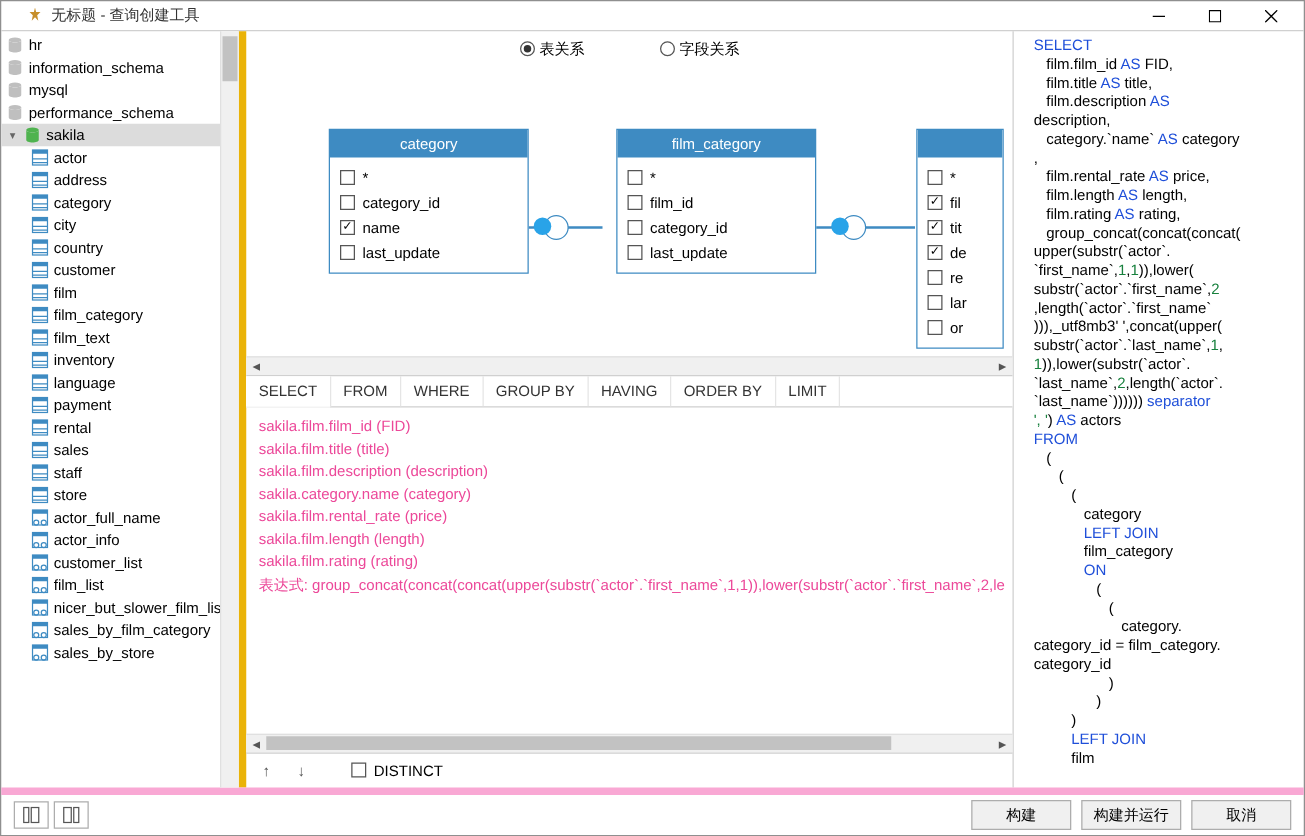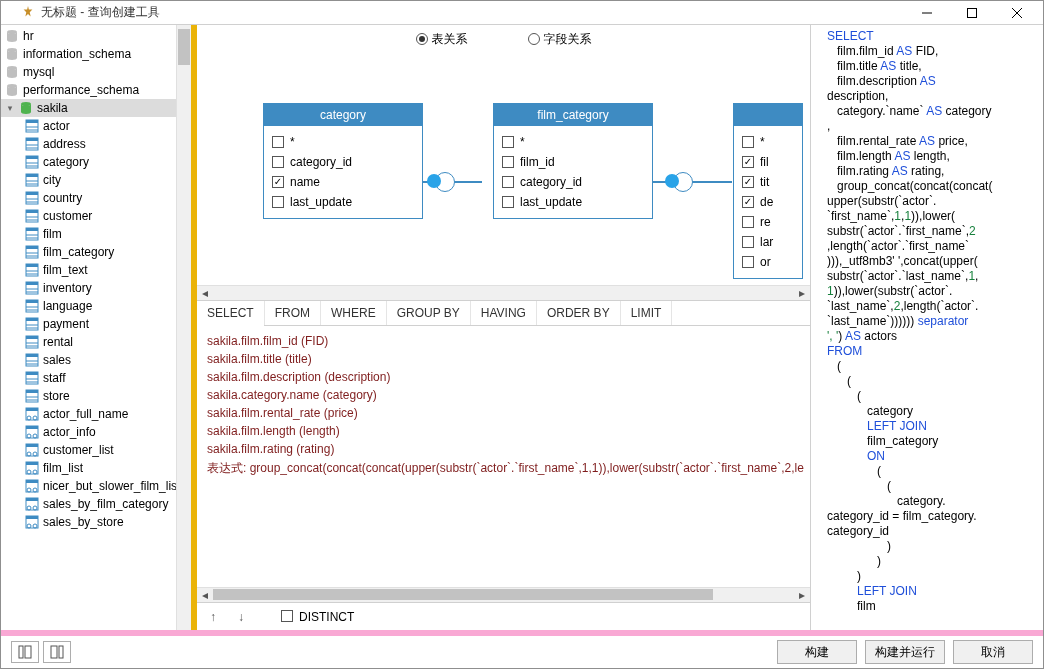--- a/index.html
+++ b/index.html
@@ -44,21 +44,21 @@
 .connhandle::after { content: ""; position: absolute; width: 14px; height: 14px; border-radius: 50%; background: #29a3e8; left: 0; top: 2px; }
 .hscroll { height: 15px; background: #f0f0f0; border-top: 1px solid #e0e0e0; display: flex; align-items: center; }
 .hscroll .arrow { width: 16px; text-align: center; color: #555; }
 .hscroll .track { flex: 1; position: relative; height: 100%; }
 
 .tabs { height: 26px; display: flex; align-items: stretch; border-top: 1px solid #d0d0d0; border-bottom: 1px solid #d0d0d0; background: #fff; }
 .tab { padding: 0 10px; display: flex; align-items: center; cursor: default; border-right: 1px solid #e5e5e5; color: #333; }
 .tab.active { background: #fff; position: relative; }
 .tab.active::after { content: ""; position: absolute; left: 0; right: 0; bottom: -1px; height: 1px; background: #fff; }
 
-.selectlist { flex: 1; overflow: hidden; padding: 8px 10px; color: #7f1d1d; }
+.selectlist { flex: 1; overflow: hidden; padding: 8px 10px; color: #ec4899; }
 .selectlist div { height: 18px; white-space: nowrap; }
 
 .distrow { height: 28px; display: flex; align-items: center; gap: 12px; padding: 0 8px; border-top: 1px solid #d0d0d0; }
 .arrowbtn { width: 16px; text-align: center; color: #555; }
 
 .sqlpane { width: 232px; overflow: hidden; padding: 4px 2px; font-family: Consolas, monospace; font-size: 12px; line-height: 15px; color: #000; }
 .kw { color: #1f4fd9; }
 .num { color: #17803d; }
 .sqlpane .line { white-space: pre; }
 .sqlwrap { display: flex; }

